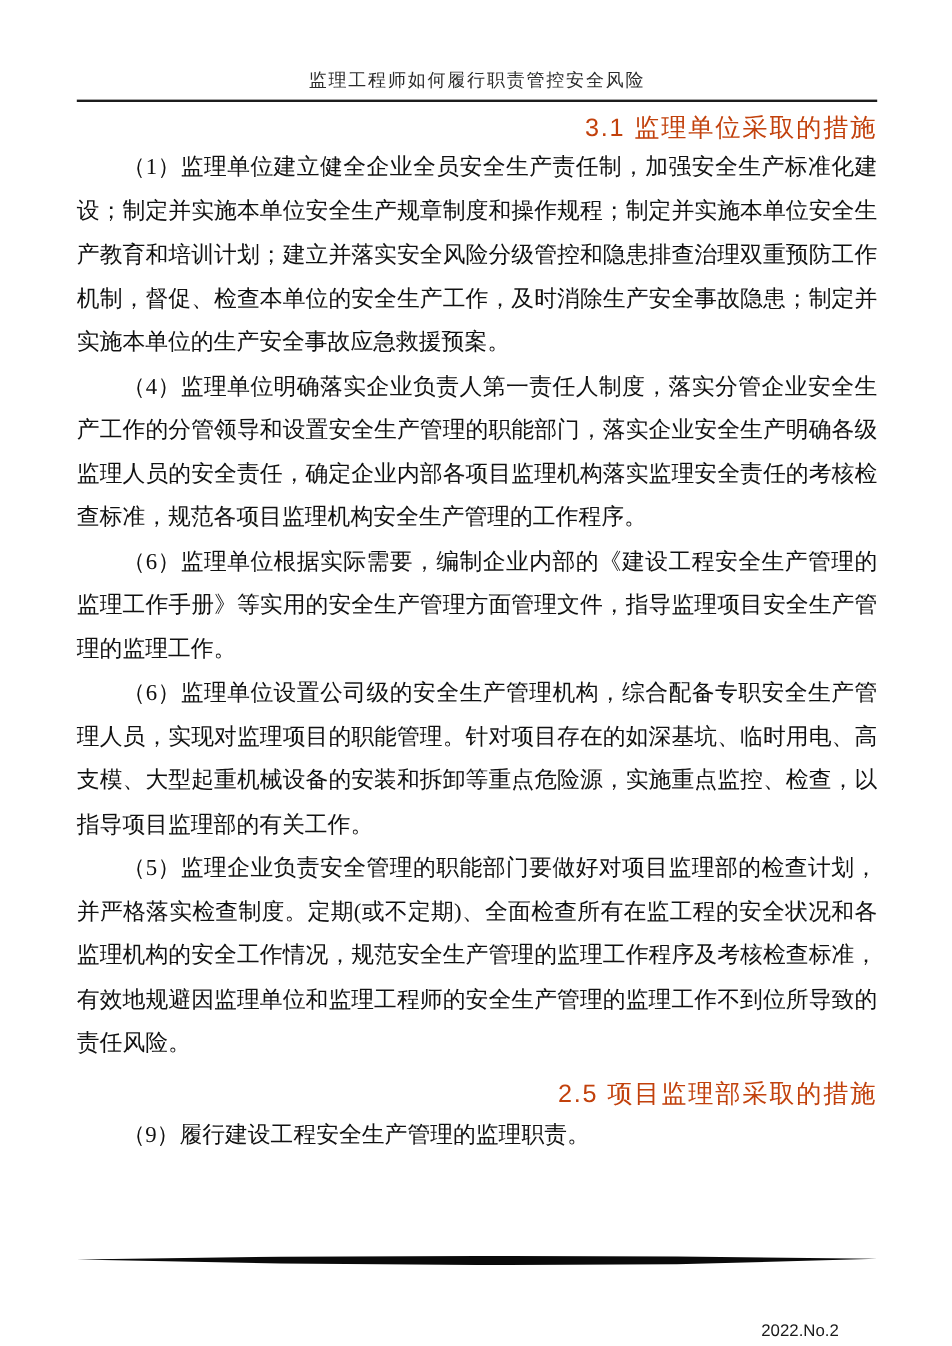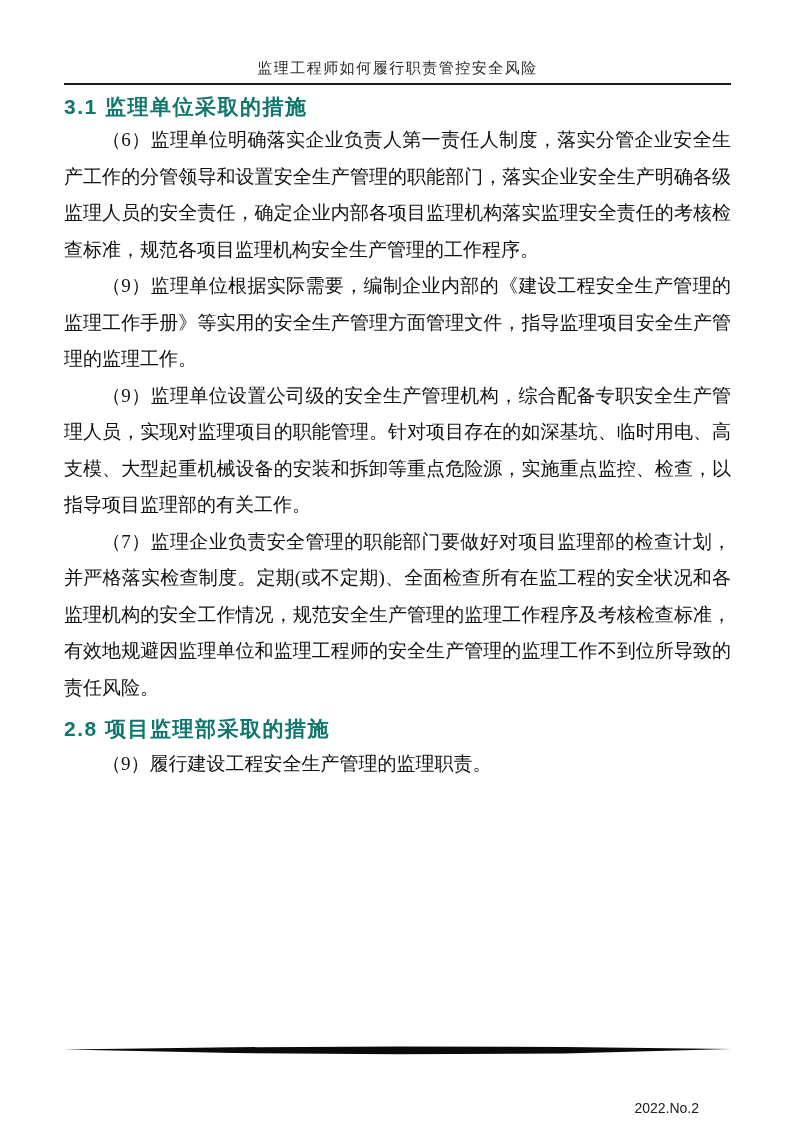--- a/index.html
+++ b/index.html
@@ -31,26 +31,27 @@
     line-height: 20px;
   }
   .header-rule {
     margin-top: 5px;
     border: none;
     border-top: 2px solid #1c1c1c;
     width: 100%;
   }
   .section-heading {
     font-family: "Liberation Sans", "DejaVu Sans", sans-serif;
-    font-weight: bold;
+    font-weight: normal;
     font-size: 21px;
     letter-spacing: 1.5px;
     line-height: 27px;
     margin: 5px 0 2px 0;
-    color: #0f766e;
+    color: #c2410c;
+    text-align: right;
   }
   .section-heading.second {
     margin-top: 9px;
     margin-bottom: 4px;
   }
   .body-paragraph {
     margin: 0;
     font-size: 19px;
     line-height: 36.5px;
     text-align: justify;
@@ -98,26 +99,27 @@
 <body>
 
 <div class="page">
 
   <div class="running-header">监理工程师如何履行职责管控安全风险</div>
 
   <hr class="header-rule">
 
   <div class="section-heading">3.1 监理单位采取的措施</div>
 
-  <p class="body-paragraph">（6）监理单位明确落实企业负责人第一责任人制度，落实分管企业安全生产工作的分管领导和设置安全生产管理的职能部门，落实企业安全生产明确各级监理人员的安全责任，确定企业内部各项目监理机构落实监理安全责任的考核检查标准，规范各项目监理机构安全生产管理的工作程序。</p>
-  <p class="body-paragraph">（9）监理单位根据实际需要，编制企业内部的《建设工程安全生产管理的监理工作手册》等实用的安全生产管理方面管理文件，指导监理项目安全生产管理的监理工作。</p>
-  <p class="body-paragraph">（9）监理单位设置公司级的安全生产管理机构，综合配备专职安全生产管理人员，实现对监理项目的职能管理。针对项目存在的如深基坑、临时用电、高支模、大型起重机械设备的安装和拆卸等重点危险源，实施重点监控、检查，以指导项目监理部的有关工作。</p>
-  <p class="body-paragraph">（7）监理企业负责安全管理的职能部门要做好对项目监理部的检查计划，并严格落实检查制度。定期(或不定期)、全面检查所有在监工程的安全状况和各监理机构的安全工作情况，规范安全生产管理的监理工作程序及考核检查标准，有效地规避因监理单位和监理工程师的安全生产管理的监理工作不到位所导致的责任风险。</p>
+  <p class="body-paragraph">（1）监理单位建立健全企业全员安全生产责任制，加强安全生产标准化建设；制定并实施本单位安全生产规章制度和操作规程；制定并实施本单位安全生产教育和培训计划；建立并落实安全风险分级管控和隐患排查治理双重预防工作机制，督促、检查本单位的安全生产工作，及时消除生产安全事故隐患；制定并实施本单位的生产安全事故应急救援预案。</p>
+  <p class="body-paragraph">（4）监理单位明确落实企业负责人第一责任人制度，落实分管企业安全生产工作的分管领导和设置安全生产管理的职能部门，落实企业安全生产明确各级监理人员的安全责任，确定企业内部各项目监理机构落实监理安全责任的考核检查标准，规范各项目监理机构安全生产管理的工作程序。</p>
+  <p class="body-paragraph">（6）监理单位根据实际需要，编制企业内部的《建设工程安全生产管理的监理工作手册》等实用的安全生产管理方面管理文件，指导监理项目安全生产管理的监理工作。</p>
+  <p class="body-paragraph">（6）监理单位设置公司级的安全生产管理机构，综合配备专职安全生产管理人员，实现对监理项目的职能管理。针对项目存在的如深基坑、临时用电、高支模、大型起重机械设备的安装和拆卸等重点危险源，实施重点监控、检查，以指导项目监理部的有关工作。</p>
+  <p class="body-paragraph">（5）监理企业负责安全管理的职能部门要做好对项目监理部的检查计划，并严格落实检查制度。定期(或不定期)、全面检查所有在监工程的安全状况和各监理机构的安全工作情况，规范安全生产管理的监理工作程序及考核检查标准，有效地规避因监理单位和监理工程师的安全生产管理的监理工作不到位所导致的责任风险。</p>
 
-  <div class="section-heading second">2.8 项目监理部采取的措施</div>
+  <div class="section-heading second">2.5 项目监理部采取的措施</div>
 
   <p class="body-paragraph">（9）履行建设工程安全生产管理的监理职责。</p>
 
 </div>
 
 <div class="footer">
   <svg class="footer-rule-svg" viewBox="0 0 667 9" preserveAspectRatio="none">
     <polygon points="0,3.6 170,1.2 334,0.6 500,1.0 667,3.0 500,7.6 334,8.2 170,7.0" fill="#0a0a0a"></polygon>
   </svg>
   <div class="footer-row">

